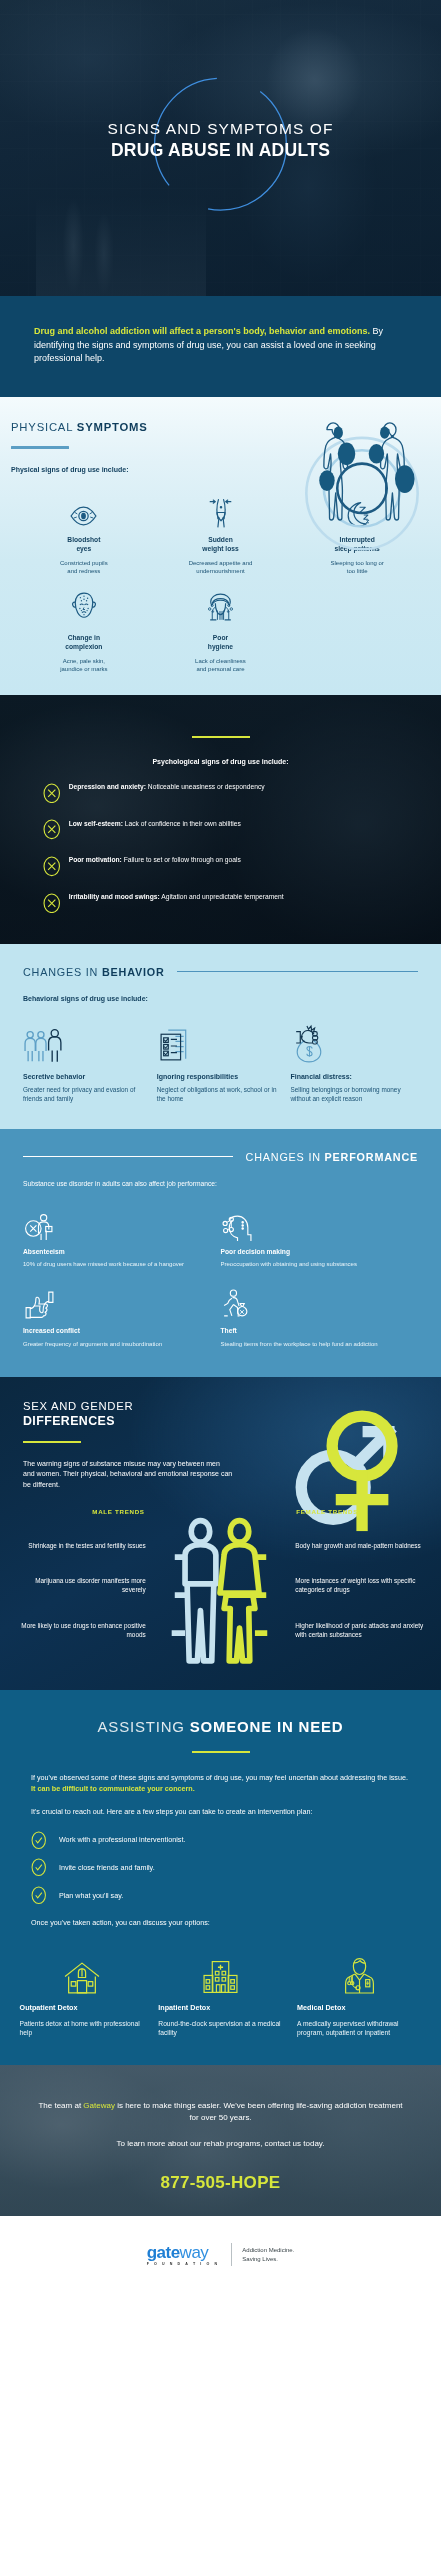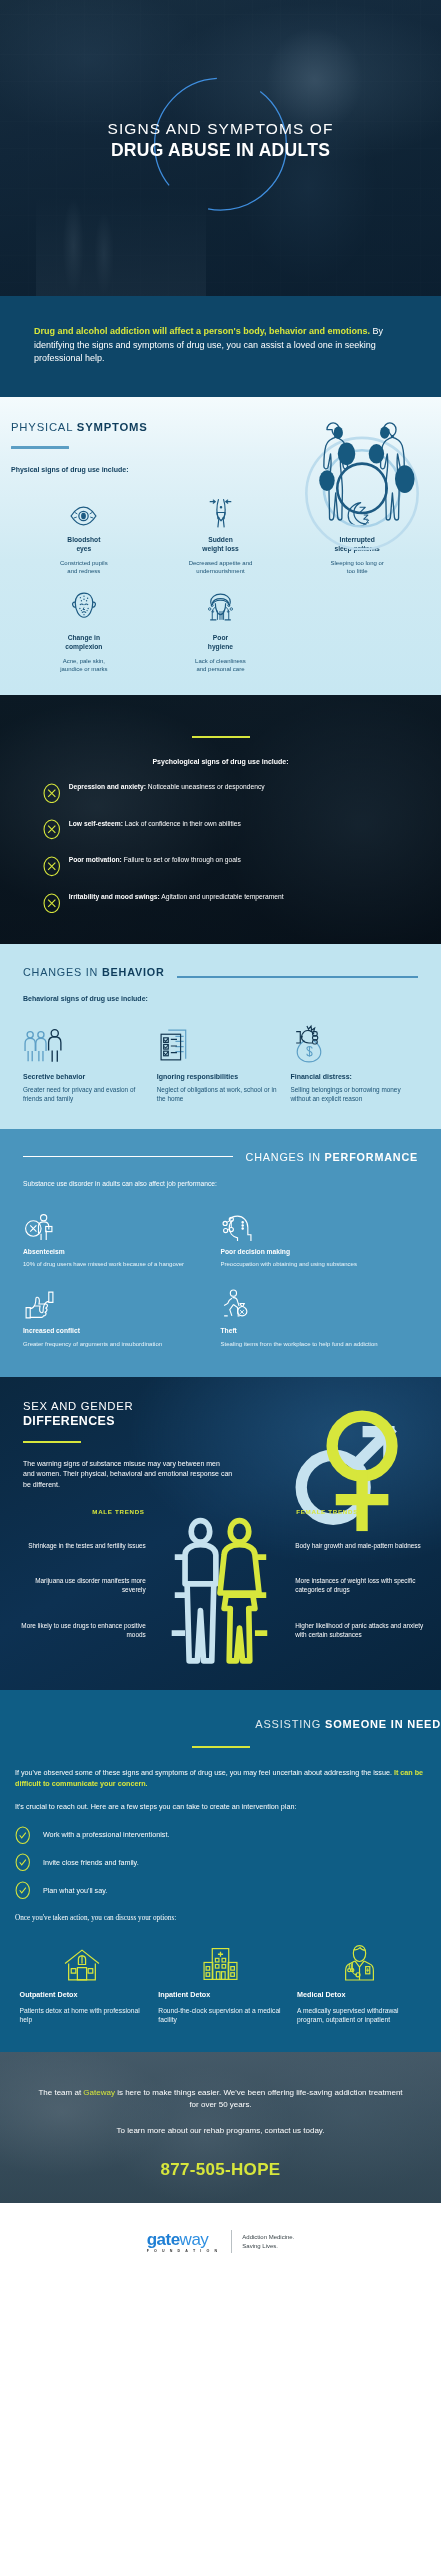--- a/index.html
+++ b/index.html
@@ -98,21 +98,21 @@
   .rule-y { width:58px; height:2.1px; background:#d7e63c; margin:13.4px auto 19.6px auto; }
   .psych-lead { text-align:center; font-size:7px; color:#ffffff; font-weight:600; margin-bottom:17.5px; }
   .bullets { padding:0 43px; }
   .bullet { display:flex; align-items:flex-start; margin-bottom:15.5px; }
   .bullet .xmark { flex:0 0 17.5px; margin-right:8.2px; margin-top:0.5px; }
   .bullet p { font-size:6.7px; color:#ffffff; line-height:1.42; font-weight:300; }
   .bullet p b { font-weight:700; }
 
   
   .behavior { background:#c0e4f0; padding:21.6px 0 25px 0; }
-  .behavior .sec-title-row { display:flex; align-items:flex-end; padding:0 23px 0 23px; }
+  .behavior .sec-title-row { display:flex; align-items:center; padding:0 23px 0 23px; }
   .behavior .sec-title-row .t { font-size:10.8px; letter-spacing:0.8px; font-weight:300; color:#1b4f70; white-space:nowrap; }
   .behavior .sec-title-row .t b { font-weight:700; color:#0f3d5c; }
   .behavior .sec-title-row .line { flex:1; height:1.5px; background:#4e93bd; margin-left:12.4px; }
   .behavior .lead { margin:17.5px 0 0 23px; }
 
   
   .performance { background:#4a95bd; padding:21.6px 0 24px 0; color:#fff; }
   .performance .sec-title-row { display:flex; align-items:center; padding:0 23px; }
   .performance .sec-title-row .line { flex:1; height:1.5px; background:#ffffff; margin-right:12.4px; }
   .performance .sec-title-row .t { font-size:10.8px; letter-spacing:0.8px; font-weight:300; color:#ffffff; white-space:nowrap; }
@@ -146,24 +146,24 @@
   .trend-heads .lbl.right { text-align:left; padding-left:11.3px; }
   .trend-body { display:flex; margin-top:2.1px; }
   .trend-col { flex:1; }
   .trend-col.left { text-align:right; padding-right:10.3px; padding-top:25px; }
   .trend-col.right { text-align:left; padding-left:10.3px; padding-top:25px; }
   .trend-col .item { font-size:6.4px; color:#ffffff; line-height:1.36; font-weight:300; margin-bottom:27px; }
   .trend-figs { flex:0 0 129px; display:flex; justify-content:center; align-items:flex-start; }
 
   
   .assist { background:#0f5d85; padding:28px 0 27px 0; }
-  .assist-title { text-align:right; font-size:11px; letter-spacing:0.8px; color:#dfe9ee; font-weight:300; }
+  .assist-title { text-align:center; font-size:15px; letter-spacing:0.8px; color:#dfe9ee; font-weight:300; }
   .assist-title b { font-weight:700; color:#ffffff; }
   .assist .rule-y3 { width:58px; height:2.1px; background:#d7e63c; margin:15.5px auto 20.6px auto; }
-  .assist-body { padding:0 15px; }
+  .assist-body { padding:0 31px; }
   .assist-body p { font-size:7.2px; color:#ffffff; line-height:1.5; font-weight:300; margin-bottom:12.4px; }
   .assist-body p .hl { color:#d7e63c; font-weight:700; }
   .check-list { margin:4.1px 0 13.4px 0; }
   .check-row { display:flex; align-items:center; margin-bottom:9.3px; }
   .check-row .ck { flex:0 0 15.5px; margin-right:12.4px; }
   .check-row span.txt { font-size:7.2px; color:#ffffff; font-weight:300; }
   .detox-grid { display:flex; padding:17.5px 12.4px 0 12.4px; }
   .detox-cell { flex:1; padding:0 7.2px; }
   .detox-cell .ico { height:40px; display:flex; align-items:flex-end; justify-content:center; margin-bottom:8.2px; }
   .detox-cell h4 { font-size:7.2px; font-weight:700; color:#ffffff; margin-bottom:7.2px; }
@@ -613,21 +613,21 @@
           <span class="ck">
             <svg width="15.5" height="18.5" viewBox="0 0 30 36" fill="none" stroke="#d7e63c" stroke-width="2">
                 <ellipse cx="15" cy="18" rx="13" ry="16"></ellipse>
                 <path d="M9 18l4 5 8-10"></path>
               </svg>
           </span>
           <span class="txt">Plan what you'll say.</span>
         </div>
       </div>
 
-      <p style="margin-bottom:0;font-family:Liberation Serif, serif;">Once you've taken action, you can discuss your options:</p>
+      <p style="margin-bottom:8px;">Once you've taken action, you can discuss your options:</p>
     </div>
 
     <div class="detox-grid">
       <div class="detox-cell">
         <div class="ico">
           <svg width="38" height="33" viewBox="0 0 74 64" fill="none" stroke="#d7e63c" stroke-width="2.4" stroke-linejoin="round">
             <path d="M4 30L37 4l33 26"></path>
               <path d="M11 30v32h52V30"></path>
             <path d="M37 14v16"></path>
             <path d="M30 22c0-4 3-7 7-7s7 3 7 7v10H30z"></path>

